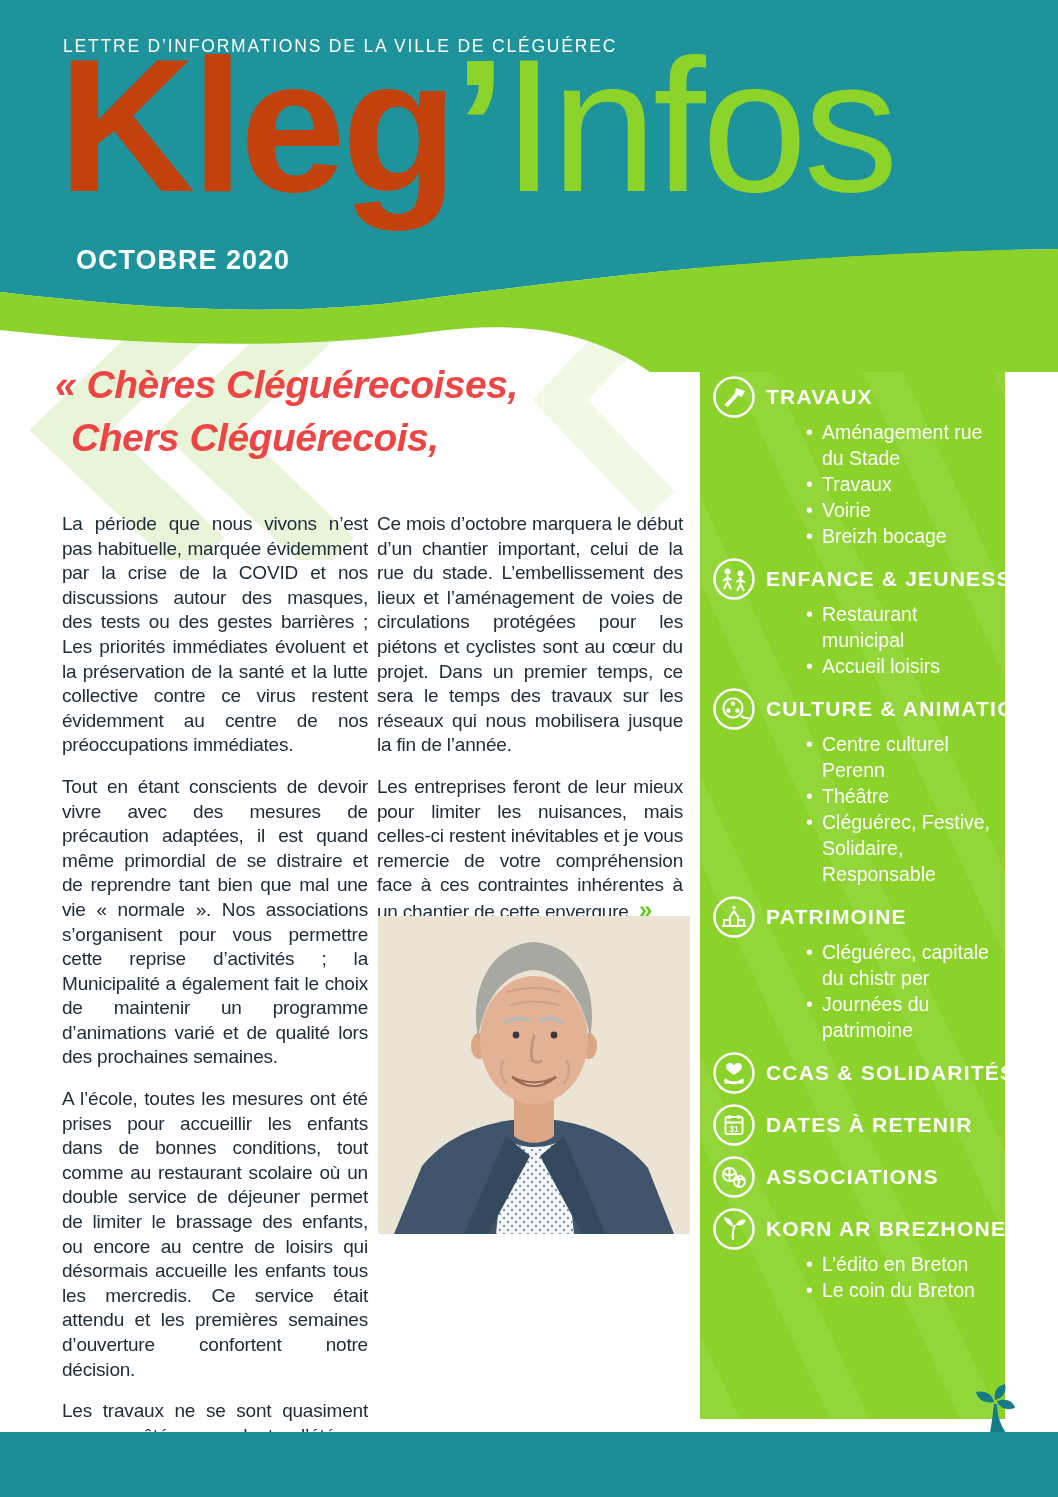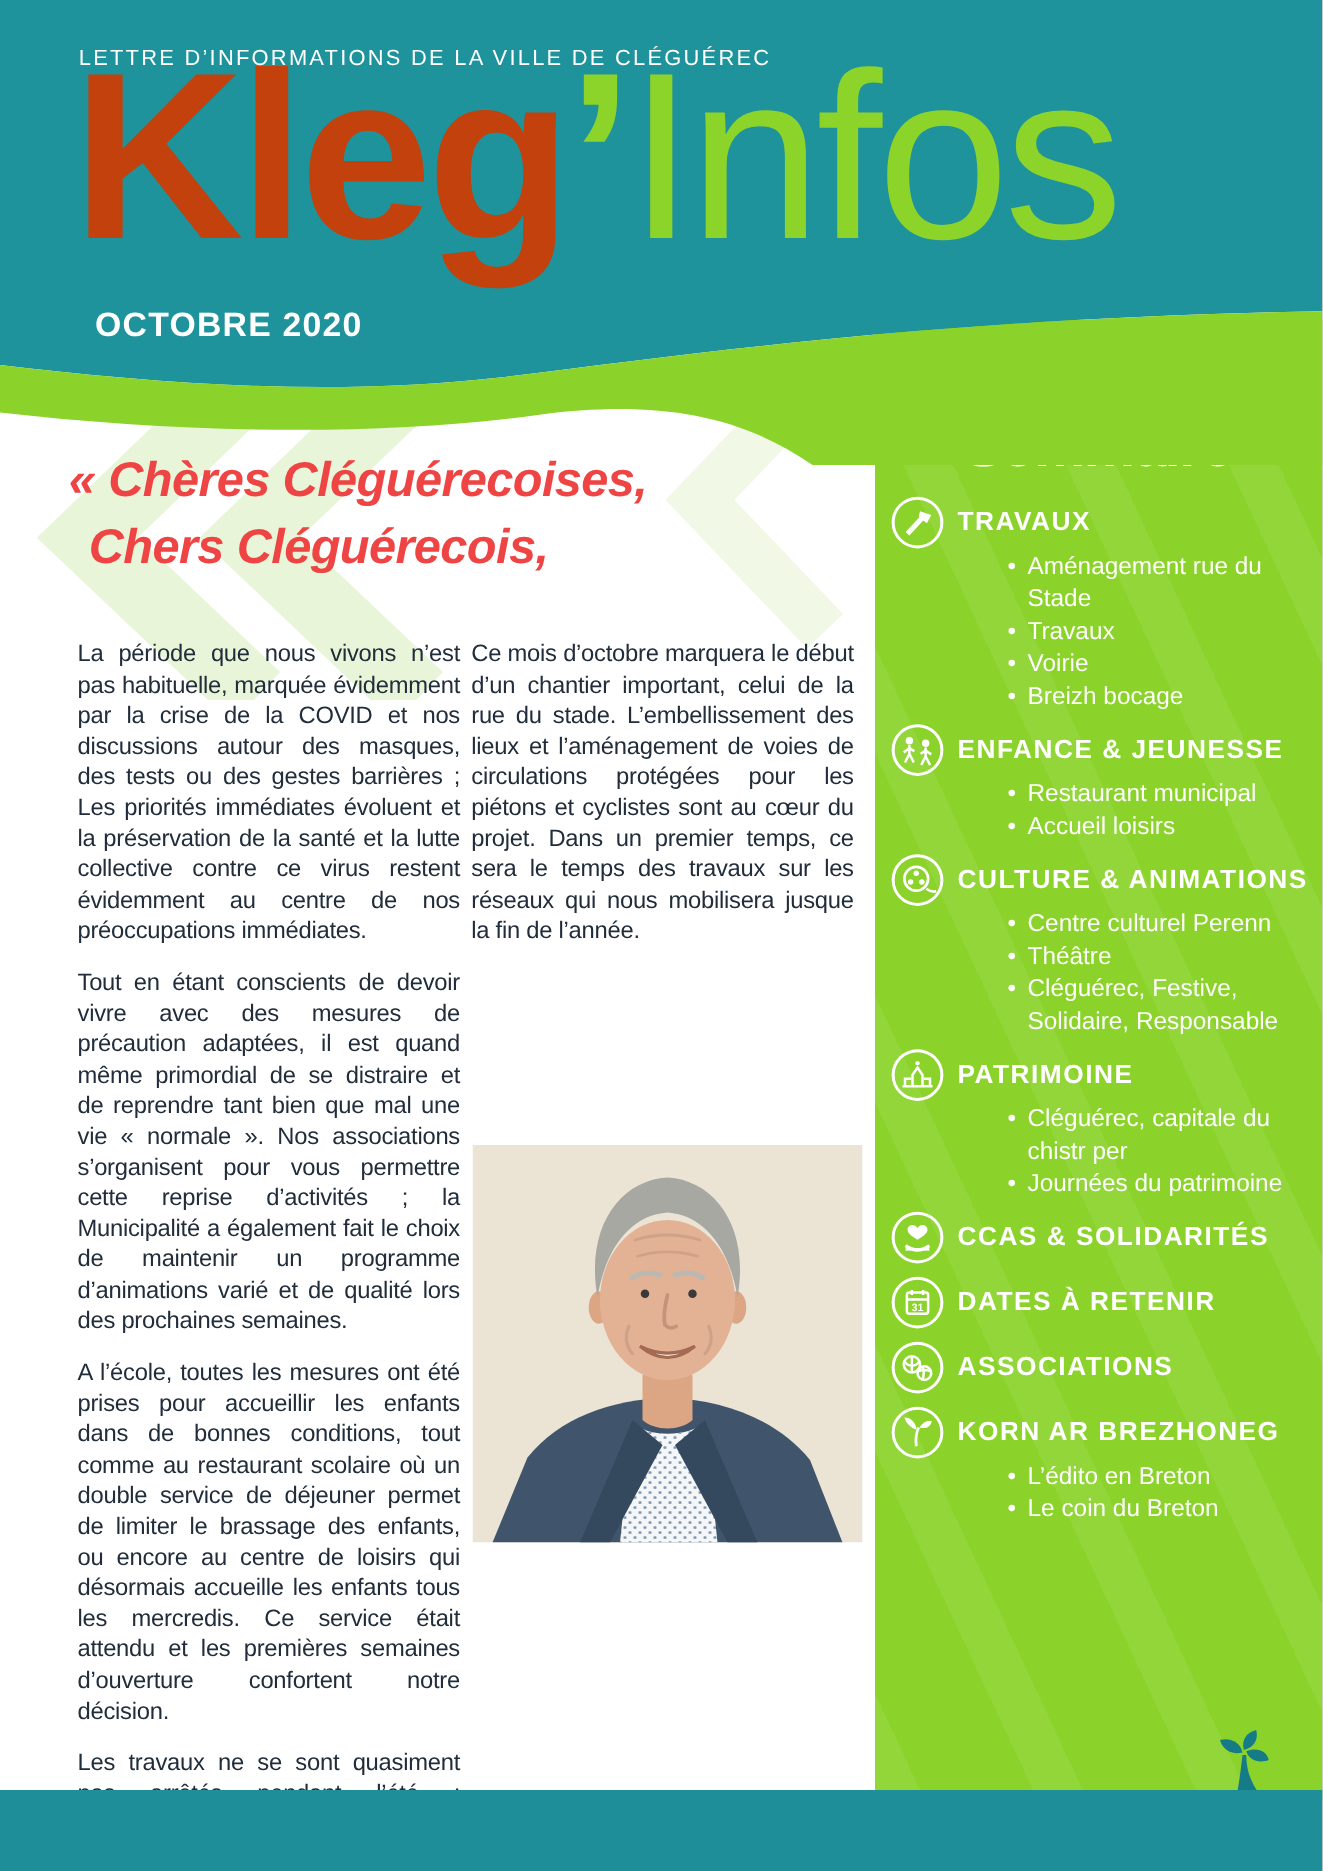--- a/index.html
+++ b/index.html
@@ -45,21 +45,21 @@
   .col-1 { left:62px;  width:306px; }
   .col-2 { left:377px; width:306px; }
   .col p { margin-bottom:17px; }
   .close-quote { color:#5ecd1e; font-weight:700; font-size:24px; letter-spacing:-2px; }
 
   
   .photo { position:absolute; left:378px; top:916px; z-index:2; }
 
   
   .sidebar {
-    position:absolute; left:700px; top:256px; width:358px; height:1184px; z-index:2;
+    position:absolute; left:700px; top:235px; width:305px; height:1184px; z-index:2;
     background:#8bd32a;
     background-image:repeating-linear-gradient(65deg,
       rgba(255,255,255,0.07) 0 36px, rgba(255,255,255,0) 36px 118px);
     color:#ffffff; padding:0 10px 0 12px;
   }
   .sommaire-title {
     margin-top:74px; margin-bottom:12px; text-align:center;
     font-size:46px; font-weight:700; font-style:italic; letter-spacing:-1px;
   }
   .s-section { margin-bottom:8px; }
@@ -258,20 +258,21 @@
 
   <div class="col col-1">
     <p>La période que nous vivons n’est pas habituelle, marquée évidemment par la crise de la COVID et nos discussions autour des masques, des tests ou des gestes barrières ; Les priorités immédiates évoluent et la préservation de la santé et la lutte collective contre ce virus restent évidemment au centre de nos préoccupations immédiates.</p>
     <p>Tout en étant conscients de devoir vivre avec des mesures de précaution adaptées, il est quand même primordial de se distraire et de reprendre tant bien que mal une vie « normale ». Nos associations s’organisent pour vous permettre cette reprise d’activités ; la Municipalité a également fait le choix de maintenir un programme d’animations varié et de qualité lors des prochaines semaines.</p>
     <p>A l’école, toutes les mesures ont été prises pour accueillir les enfants dans de bonnes conditions, tout comme au restaurant scolaire où un double service de déjeuner permet de limiter le brassage des enfants, ou encore au centre de loisirs qui désormais accueille les enfants tous les mercredis. Ce service était attendu et les premières semaines d’ouverture confortent notre décision.</p>
     <p>Les travaux ne se sont quasiment pas arrêtés pendant l’été ; notamment ceux concernant la voirie rurale particulièrement importants cette année qui ont débuté en août et se poursuivront jusque fin octobre.</p>
   </div>
 
   <div class="col col-2">
     <p>Ce mois d’octobre marquera le début d’un chantier important, celui de la rue du stade. L’embellissement des lieux et l’aménagement de voies de circulations protégées pour les piétons et cyclistes sont au cœur du projet. Dans un premier temps, ce sera le temps des travaux sur les réseaux qui nous mobilisera jusque la fin de l’année.</p>
+    <p><span>Les entreprises feront de leur mieux pour limiter les nuisances, mais celles-ci restent inévitables et je vous remercie de votre compréhension face à ces contraintes inhérentes à un chantier de cette envergure.</span> <span class="close-quote">»</span></p>
   </div>
 
   <svg class="photo" width="312" height="318" viewBox="0 0 312 318">
     <defs>
       <pattern id="shirtdots" width="8" height="8" patternUnits="userSpaceOnUse">
         <circle cx="2" cy="2" r="1.2" fill="#7c93ad"></circle>
         <circle cx="6" cy="6" r="1.2" fill="#7c93ad"></circle>
       </pattern>
     </defs>
     <rect width="312" height="318" fill="#ebe4d5"></rect>

